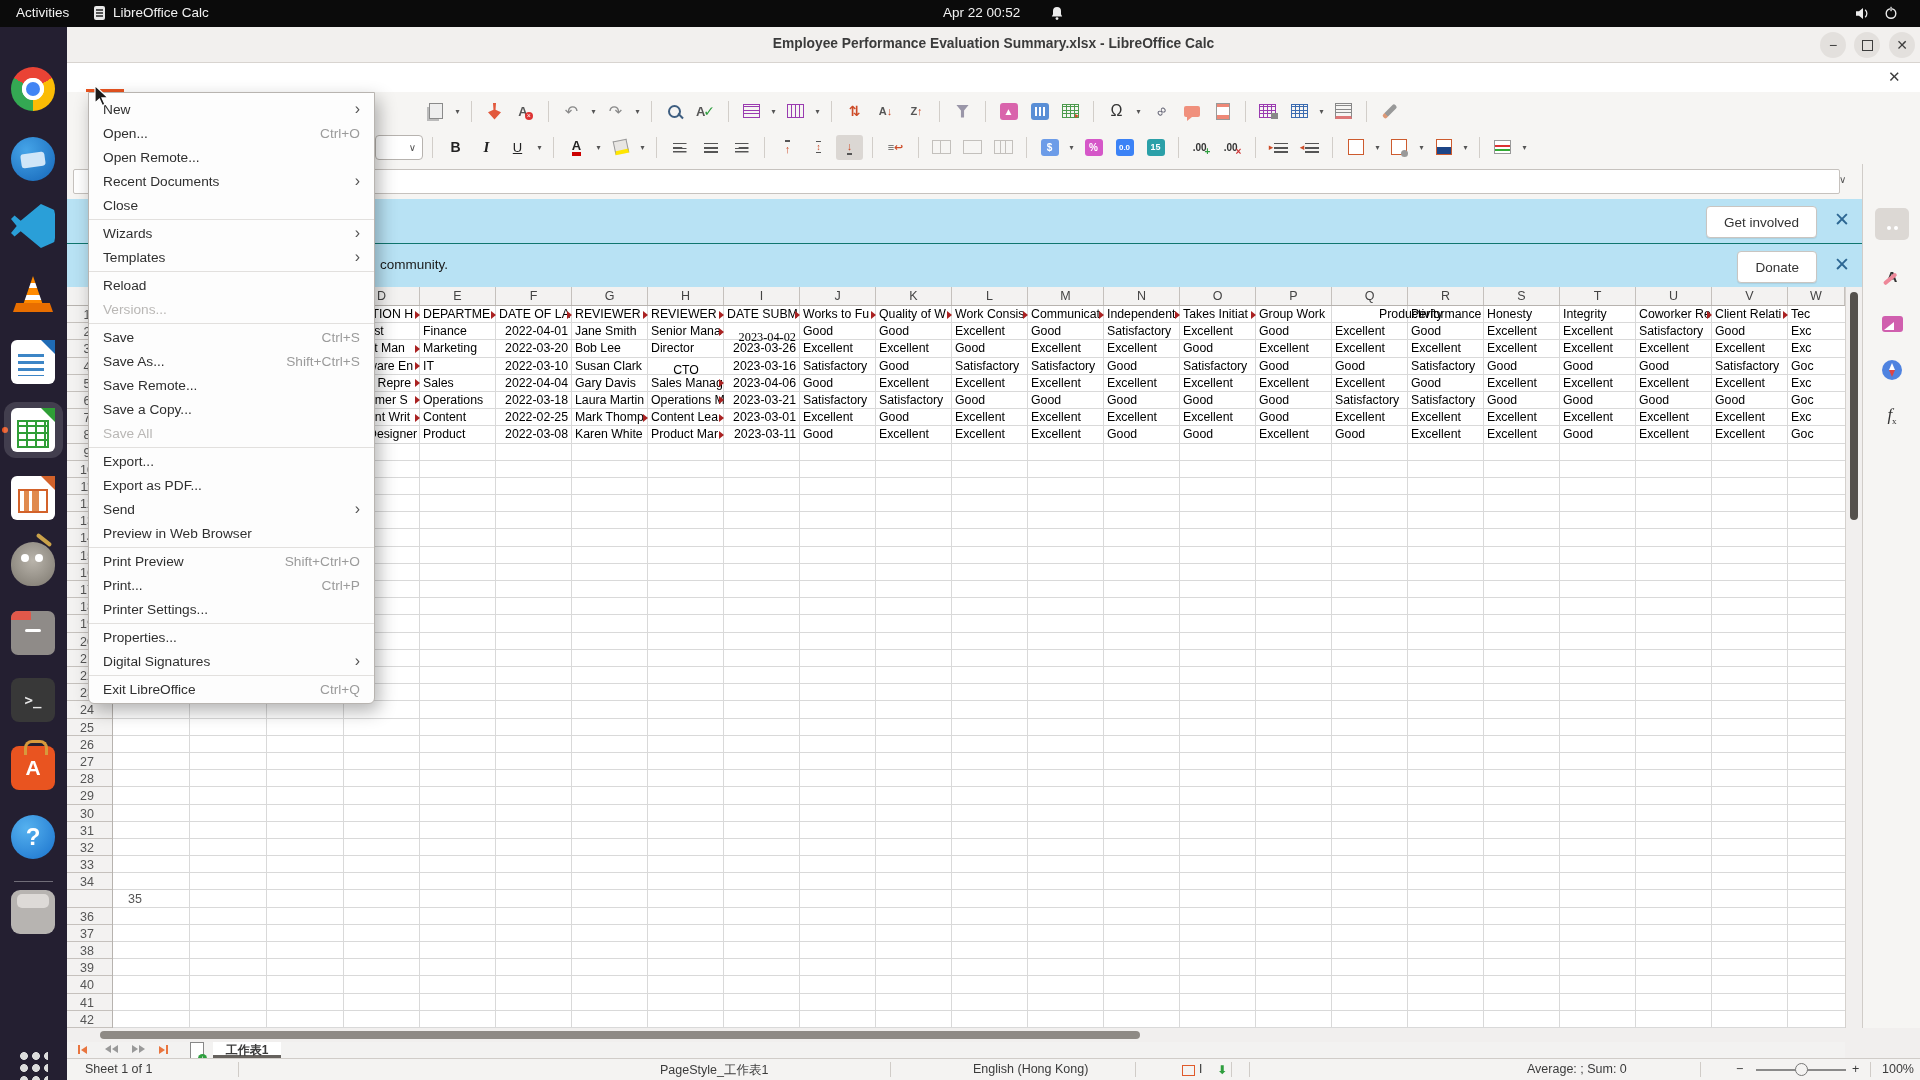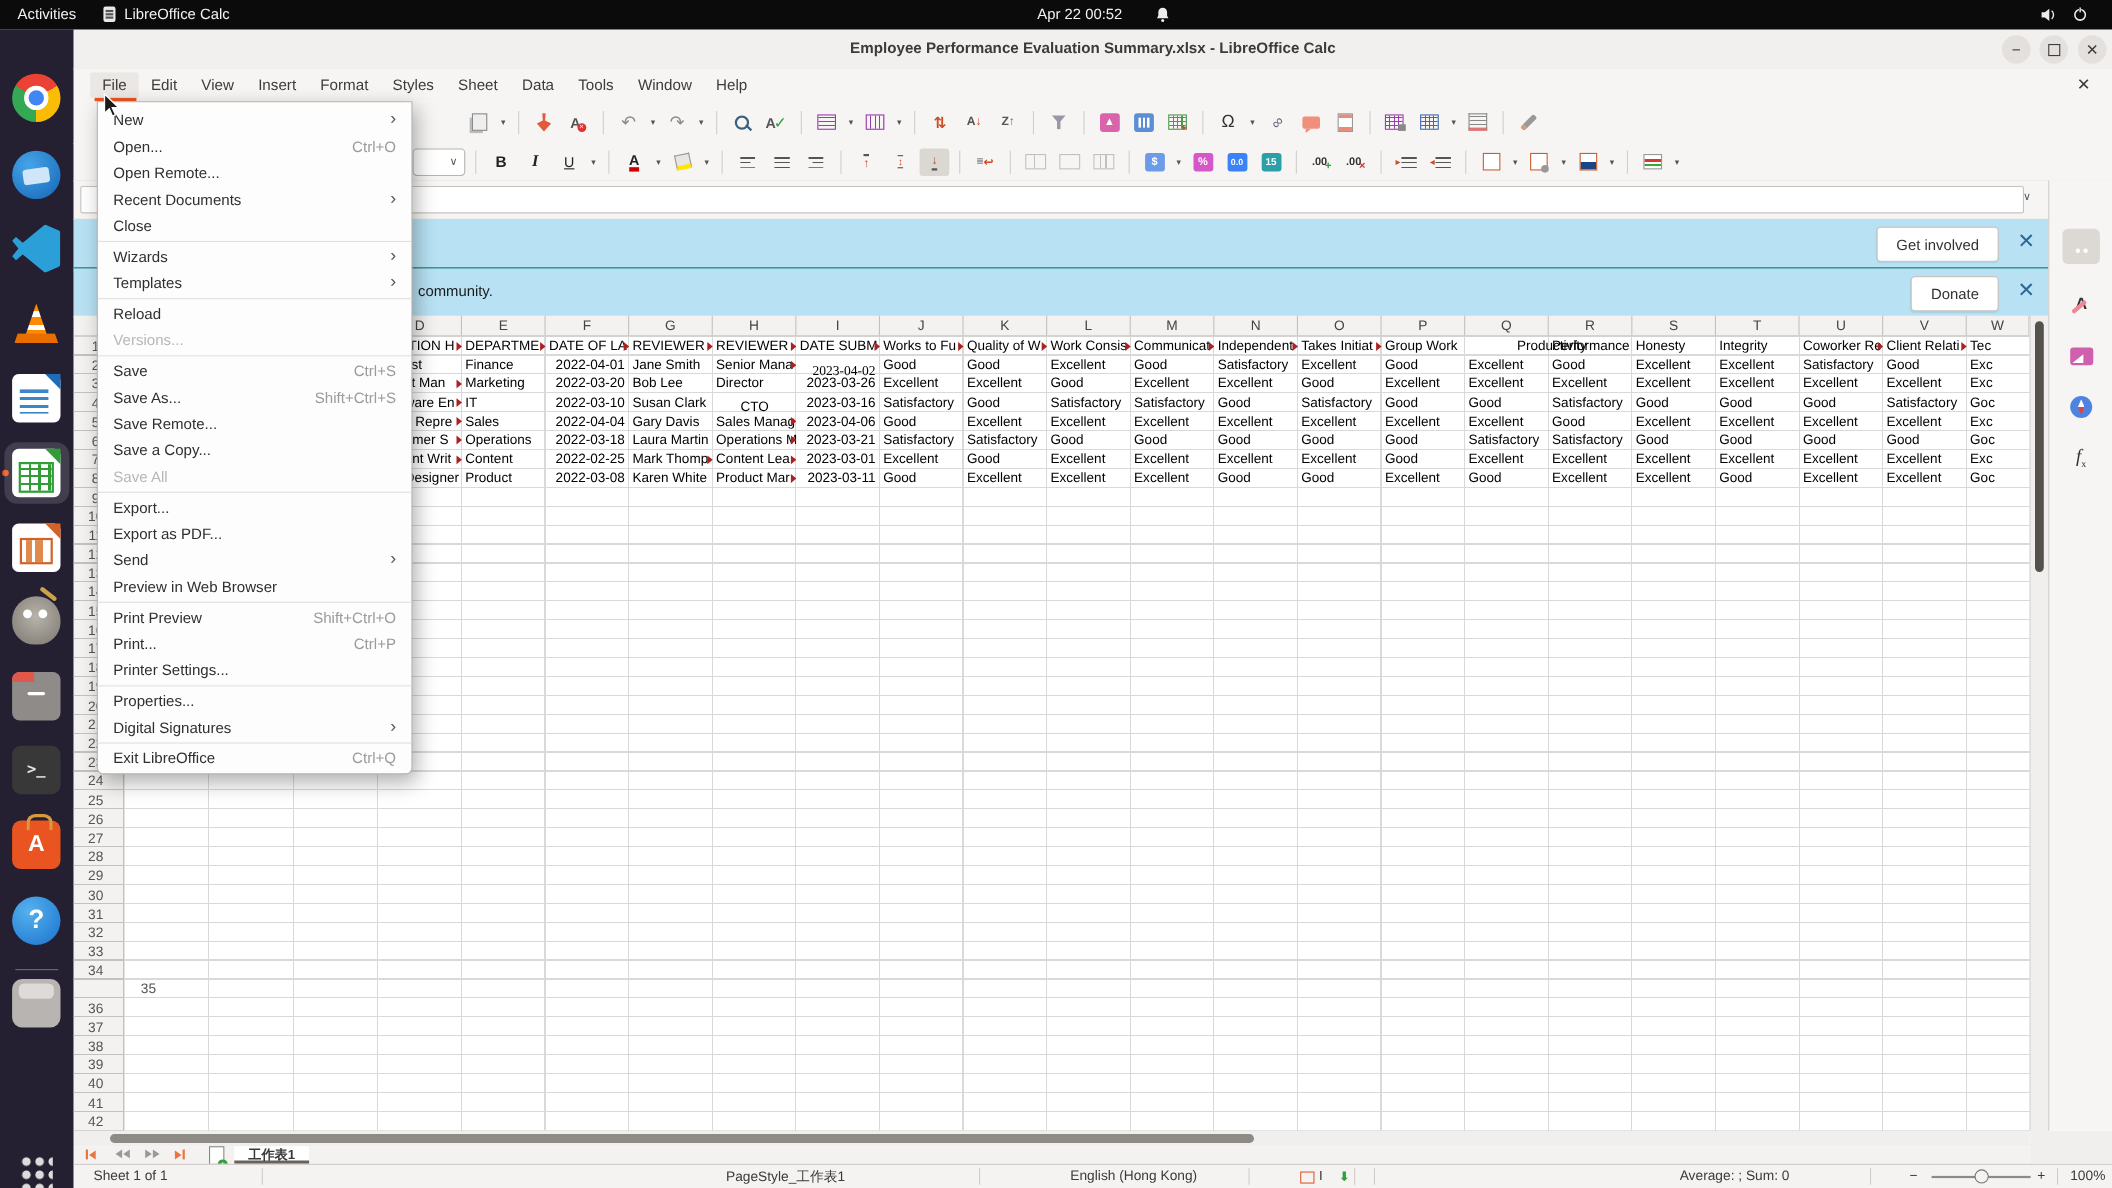--- a/index.html
+++ b/index.html
@@ -216,33 +216,20 @@
 
   <div class="abs titlebar">
     <div class="abs wtitle">Employee Performance Evaluation Summary.xlsx - Lib​reOffice Calc</div>
     <div class="abs wbtn" style="left:1753px;">−</div>
     <div class="abs wbtn" style="left:1787px;">
         <span class="restore"></span>
       </div>
     <div class="abs wbtn" style="left:1822px;">✕</div>
   </div>
 
-  <div class="abs menubar" id="menubar">
-      <div class="mitem active">File</div>
-      <div class="mitem">Edit</div>
-      <div class="mitem">View</div>
-      <div class="mitem">Insert</div>
-      <div class="mitem">Format</div>
-      <div class="mitem">Styles</div>
-      <div class="mitem">Sheet</div>
-      <div class="mitem">Data</div>
-      <div class="mitem">Tools</div>
-      <div class="mitem">Window</div>
-      <div class="mitem">Help</div>
-    </div>
   <div class="abs mb-close">✕</div>
   <div class="abs file-underline"></div>
 
   <div class="abs toolbar1">
       <div class="trow" style="left:355px;" id="trow1">
         <div class="ti">
           <span class="sq2"></span>
         </div>
         <div class="caret">▾</div>
         <div class="tdiv"></div>

